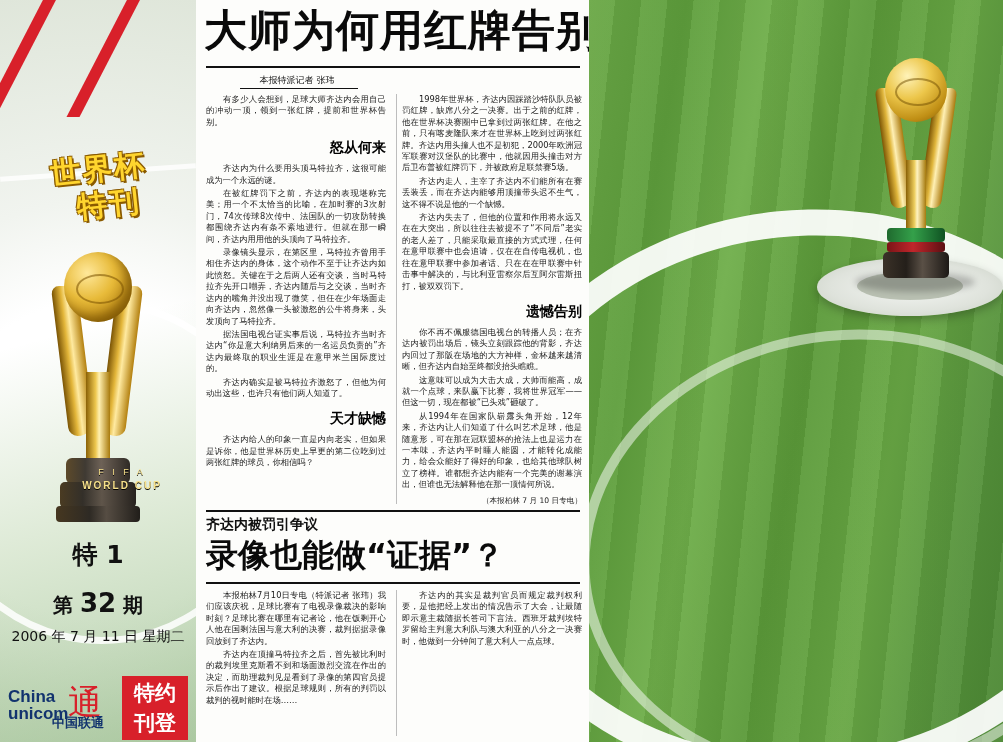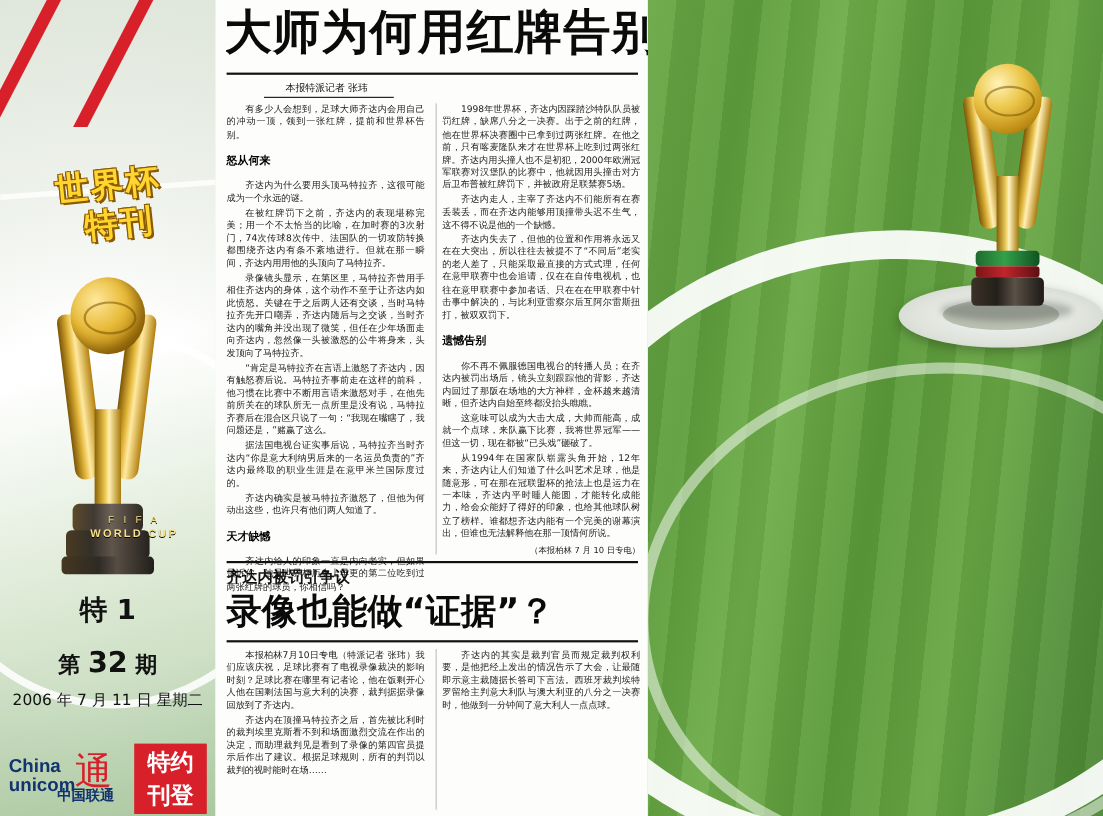--- a/index.html
+++ b/index.html
@@ -164,21 +164,21 @@
     font-family:"DejaVu Sans",sans-serif;
     font-size:8.3px;line-height:11.4px;color:#1a1a1a;
     text-align:justify;
   }
   .col.c1{left:0;}
   .col.c2{left:196px;}
   .coldiv{
     position:absolute;left:190px;top:0;width:1px;height:410px;background:#bdbdbd;
   }
   .subhead{
-    display:block;text-align:left;font-weight:bold;font-size:10px;
+    display:block;text-align:right;font-weight:bold;font-size:14px;
     line-height:26px;margin:6px 0 3px;color:#000;
     font-family:"DejaVu Sans",sans-serif;
   }
   .para{margin:0 0 2px;text-indent:17px;}
   .sig{text-align:right;font-size:7.6px;margin-top:4px;}
 
   .r3{left:10px;top:510px;width:374px;height:2px;}
   .kicker{
     position:absolute;left:10px;top:516px;
     font-family:Liberation Sans, sans-serif;font-weight:bold;font-size:14px;color:#111;
@@ -337,21 +337,20 @@
 
     <div class="cols">
       <div class="coldiv"></div>
 
       <div class="col c1">
         <p class="para">有多少人会想到，足球大师齐达内会用自己的冲动一顶，领到一张红牌，提前和世界杯告别。</p>
         <span class="subhead">怒从何来</span>
         <p class="para">齐达内为什么要用头顶马特拉齐，这很可能成为一个永远的谜。</p>
         <p class="para">在被红牌罚下之前，齐达内的表现堪称完美；用一个不太恰当的比喻，在加时赛的3次射门，74次传球8次传中、法国队的一切攻防转换都围绕齐达内有条不紊地进行。但就在那一瞬间，齐达内用用他的头顶向了马特拉齐。</p>
         <p class="para">录像镜头显示，在第区里，马特拉齐曾用手相住齐达内的身体，这个动作不至于让齐达内如此愤怒。关键在于之后两人还有交谈，当时马特拉齐先开口嘲弄，齐达内随后与之交谈，当时齐达内的嘴角并没出现了微笑，但任在少年场面走向齐达内，忽然像一头被激怒的公牛将身来，头发顶向了马特拉齐。</p>
-        <p class="para">“肯定是马特拉齐在言语上激怒了齐达内，因有触怒赛后说。马特拉齐事前走在这样的前科，他习惯在比赛中不断用言语来激怒对手，在他先前所关在的球队所无一点所里是没有说，马特拉齐赛后在混合区只说了一句：“我现在嘴瞎了，我问题还是，”赌赢了这么。</p>
         <p class="para">据法国电视台证实事后说，马特拉齐当时齐达内“你是意大利纳男后来的一名运员负责的”齐达内最终取的职业生涯是在意甲米兰国际度过的。</p>
         <p class="para">齐达内确实是被马特拉齐激怒了，但他为何动出这些，也许只有他们两人知道了。</p>
         <span class="subhead">天才缺憾</span>
         <p class="para">齐达内给人的印象一直是内向老实，但如果是诉你，他是世界杯历史上早更的第二位吃到过两张红牌的球员，你相信吗？</p>
       </div>
 
       <div class="col c2">
         <p class="para">1998年世界杯，齐达内因踩踏沙特队队员被罚红牌，缺席八分之一决赛。出于之前的红牌，他在世界杯决赛圈中已拿到过两张红牌。在他之前，只有喀麦隆队来才在世界杯上吃到过两张红牌。齐达内用头撞人也不是初犯，2000年欧洲冠军联赛对汉堡队的比赛中，他就因用头撞击对方后卫布普被红牌罚下，并被政府足联禁赛5场。</p>
         <p class="para">齐达内走人，主宰了齐达内不们能所有在赛丢装丢，而在齐达内能够用顶撞带头迟不生气，这不得不说是他的一个缺憾。</p>
         <p class="para">齐达内失去了，但他的位置和作用将永远又在在大突出，所以往往去被提不了“不同后”老实的老人差了，只能采取最直接的方式式理，任何在意甲联赛中也会追请，仅在在自传电视机，也往在意甲联赛中参加者话、只在在在甲联赛中针击事中解决的，与比利亚雷察尔后互阿尔雷斯扭打，被双双罚下。</p>

